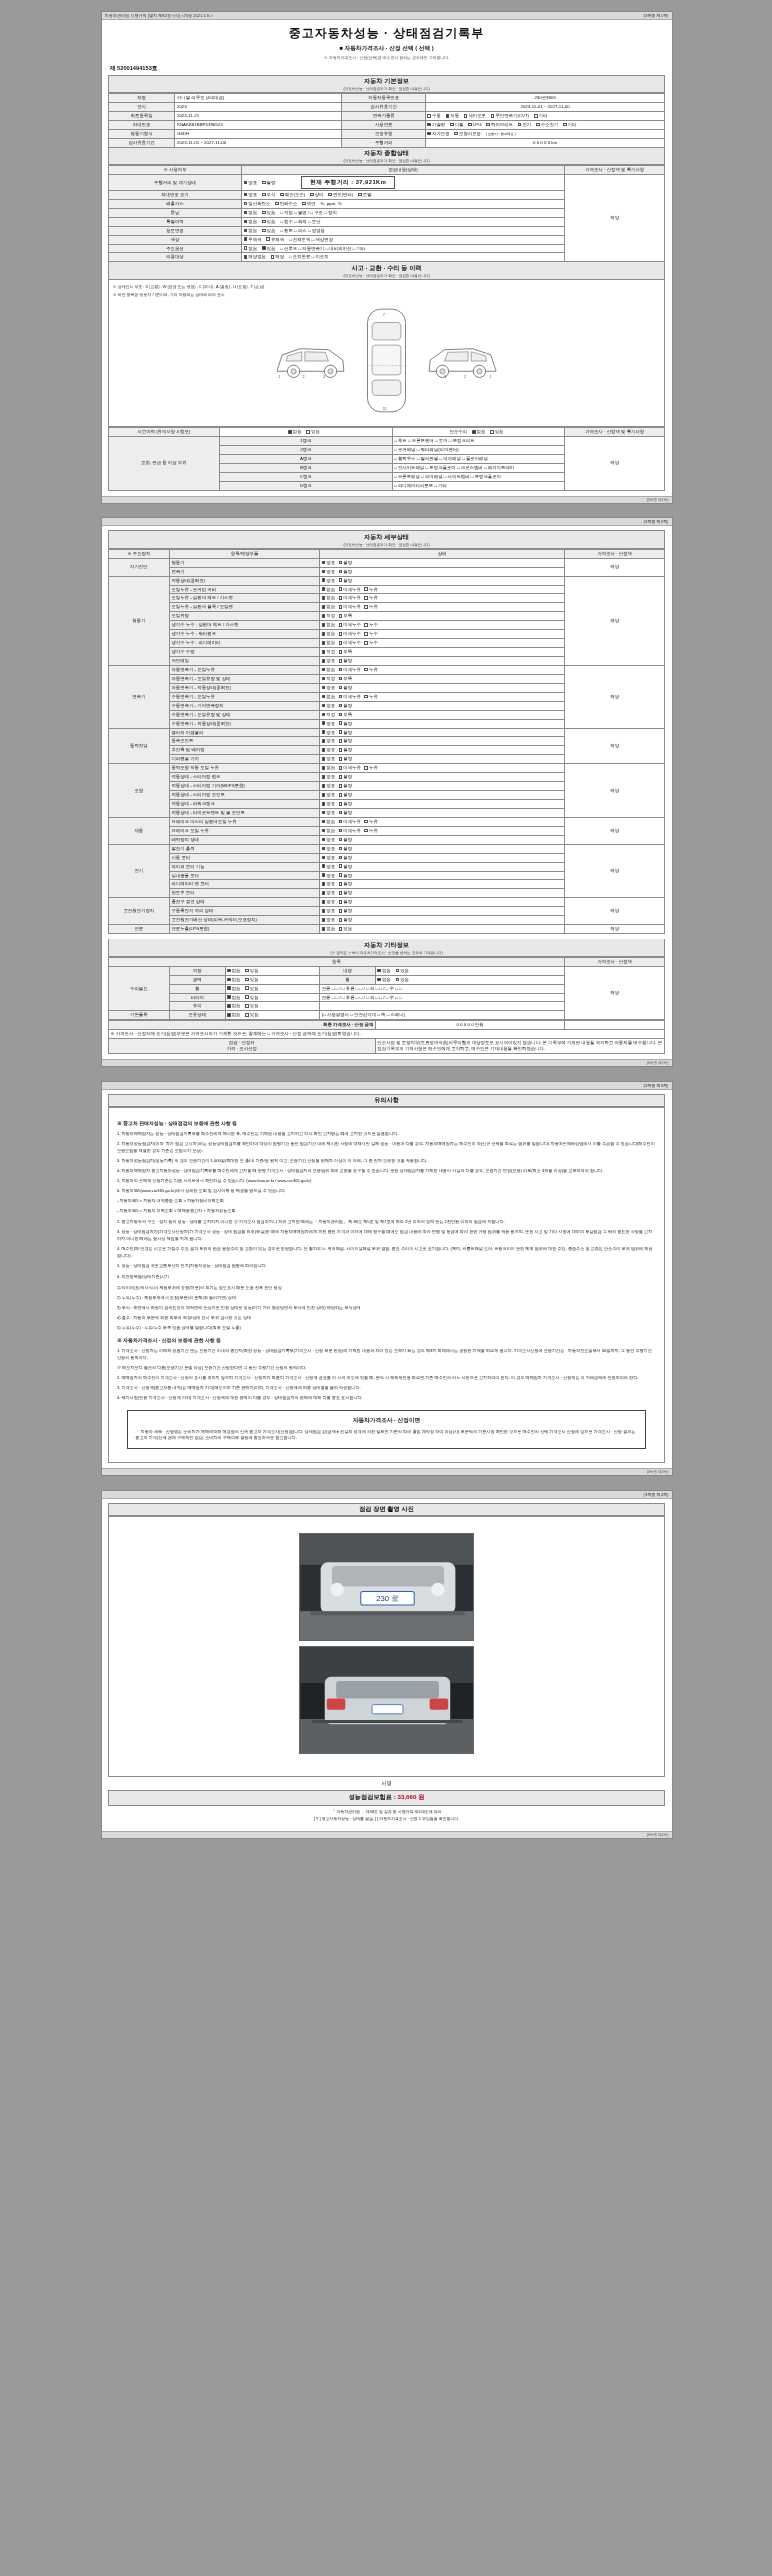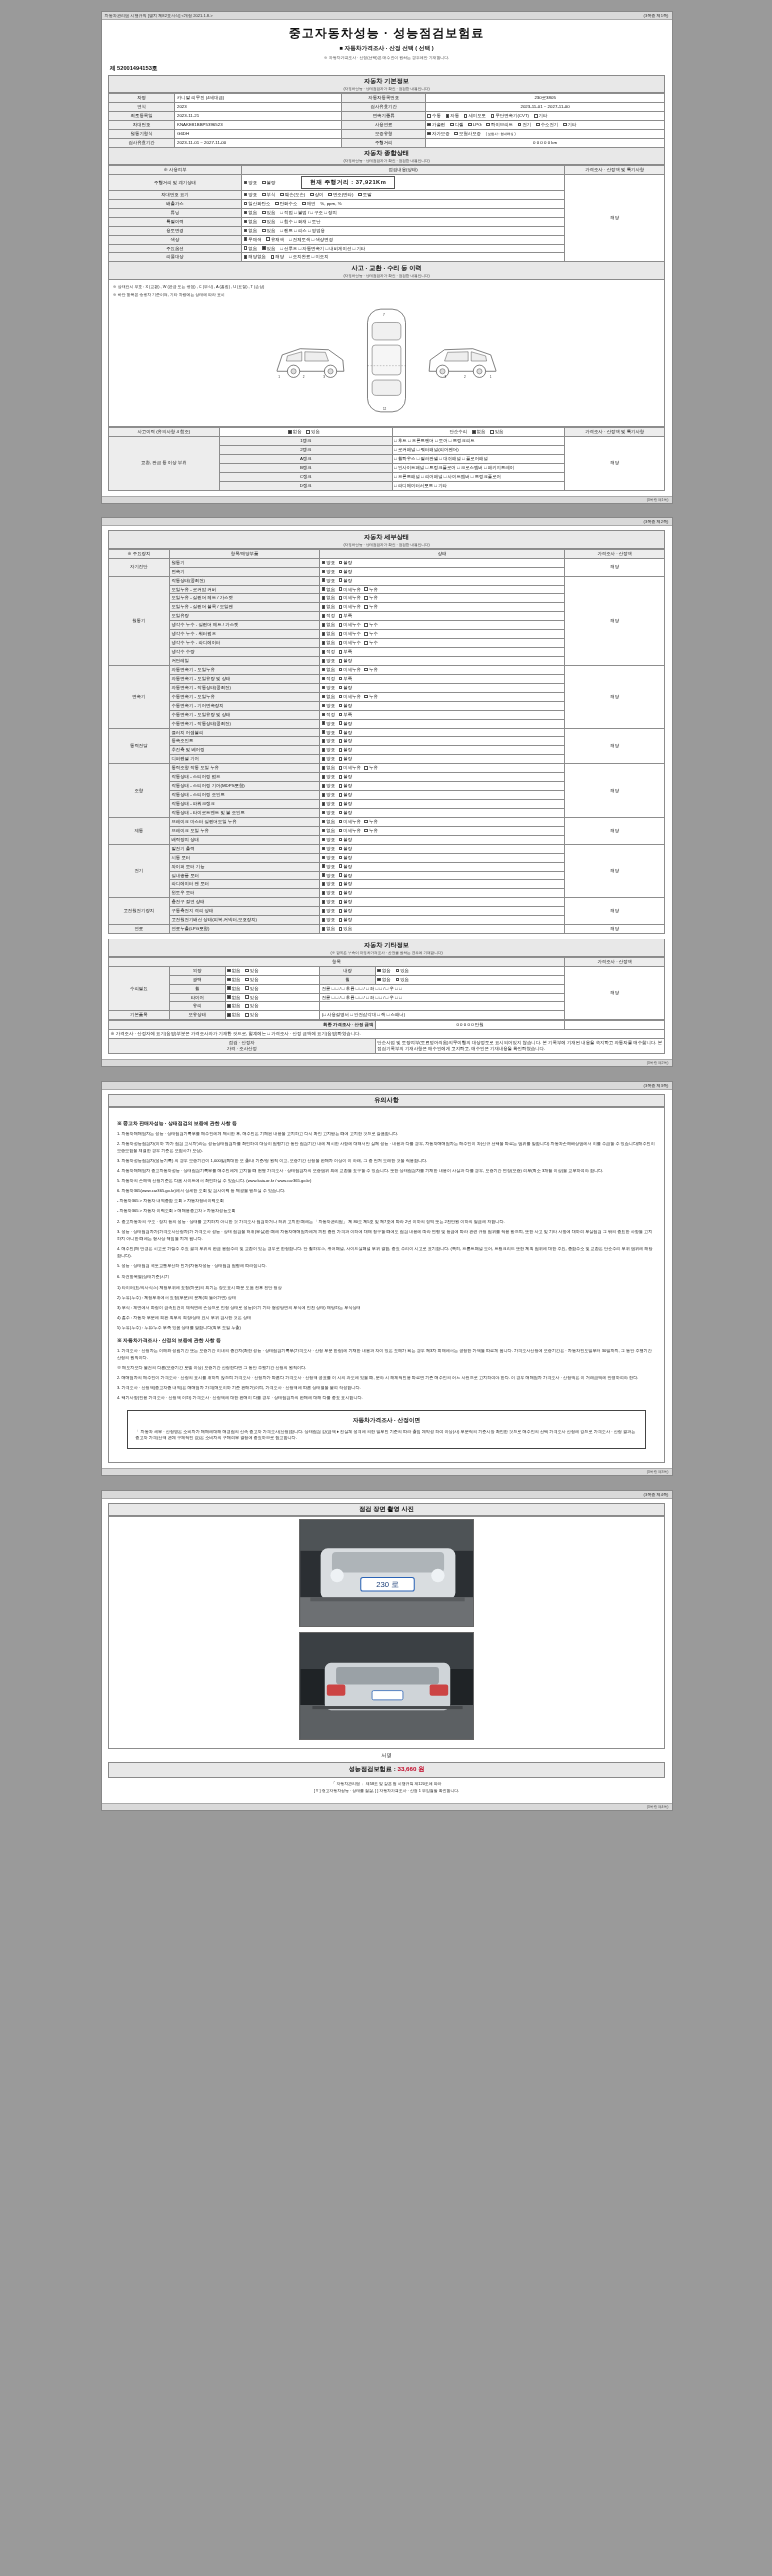--- a/index.html
+++ b/index.html
@@ -97,21 +97,21 @@
 
   .pledge {
     border:1px solid #444;
     margin:7.2px 10.3px;
     padding:5.2px 7.2px;
     font-size:4.1px;
     line-height:1.7;
   }
   .pledge .ph { text-align:center; font-weight:bold; font-size:5.7px; margin-bottom:3.1px; }
 
-  .photos { border:0.5px solid #8d8d8d; padding:2px; }
+  .photos { border:0.5px solid #8d8d8d; padding:16px; }
   .photo { width:175px; height:108px; margin:0 auto 5.2px auto; border:0.5px solid #666; overflow:hidden; position:relative; }
   .sign { text-align:center; font-size:5.2px; padding:3.1px 0; }
   .fee { background:#e8e8e8; border:0.5px solid #8a8a8a; text-align:center; font-weight:bold; font-size:6.2px; padding:2.6px 0; }
   .fee .amt { color:#c00022; }
   .footnote { font-size:3.9px; text-align:center; line-height:1.7; padding:3.1px 2.1px; }
   .tiny { font-size:3.3px; }
   .pagefoot { text-align:right; font-size:3.6px; color:#555; padding:1px 3.1px; background:#d9d9d9; border-top:0.5px solid #aaa;}
 </style>
 </head>
 <body>
@@ -119,21 +119,21 @@
 <div class="page-wrap">
 
 <div class="page">
   <div class="topbar">
     <span>자동차관리법 시행규칙 [별지 제82호서식] &lt;개정 2021.1.8.&gt;</span>
     <span>(3쪽중 제1쪽)</span>
   </div>
 
   <div class="sheet">
     <div class="doc-title">
-      <div class="t1">중고자동차성능 · 성능점검보험료</div>
+      <div class="t1">중고자동차성능 · 상태점검기록부</div>
       <div class="t2">■ 자동차가격조사 · 산정 선택 ( 선택 )</div>
       <div class="t3">※ 자동차가격조사 · 산정(선택)은 매수인이 원하는 경우에만 기재합니다.</div>
     </div>
     <div class="docnum">제 52001494153호</div>
 
     <div class="band">
       <span>자동차 기본정보</span>
       <span class="sub">(자동차성능 · 상태점검자가 확인 · 점검한 내용입니다)</span>
     </div>
     <table class="grid">

